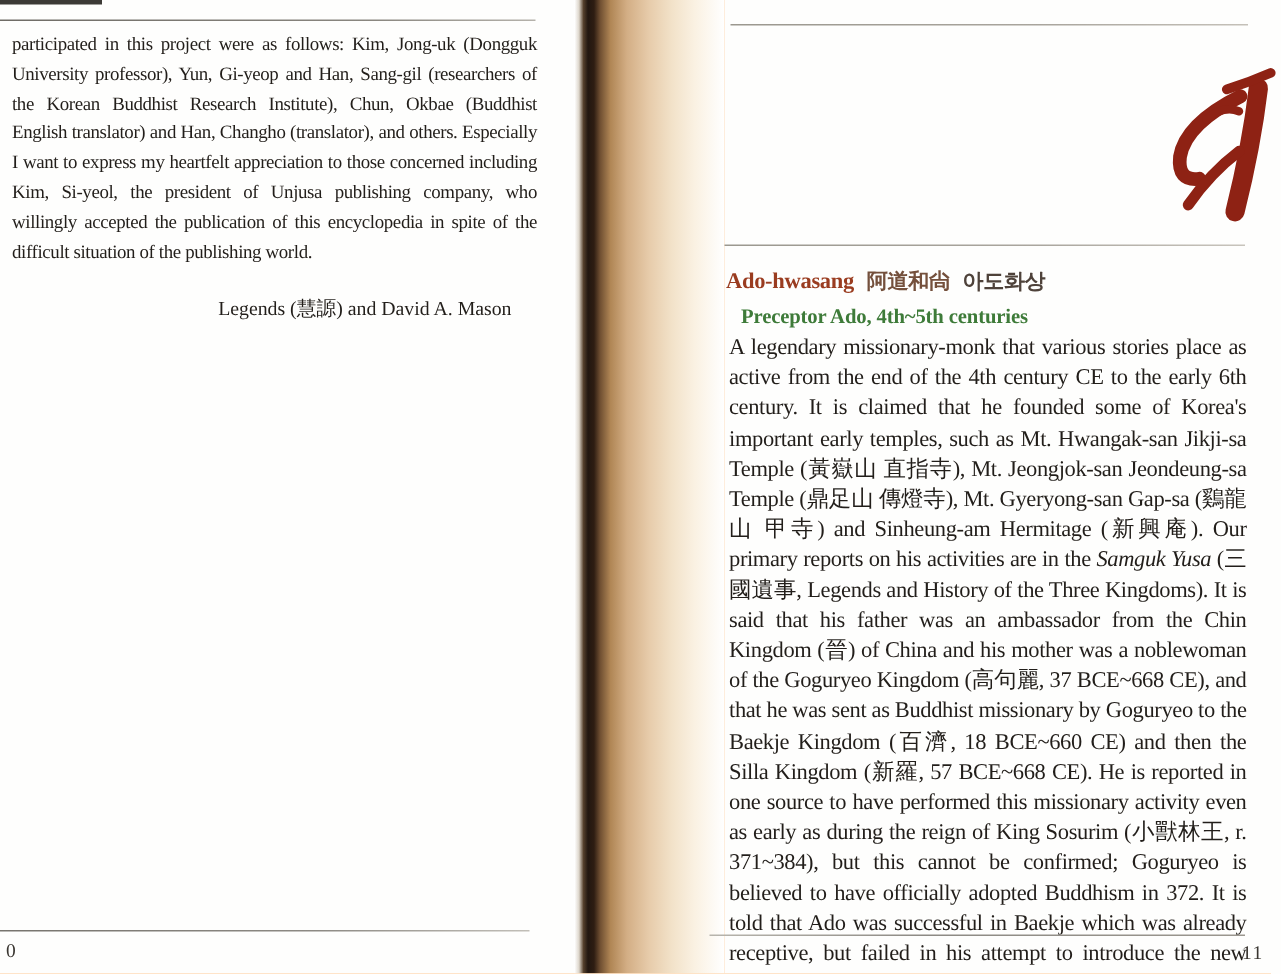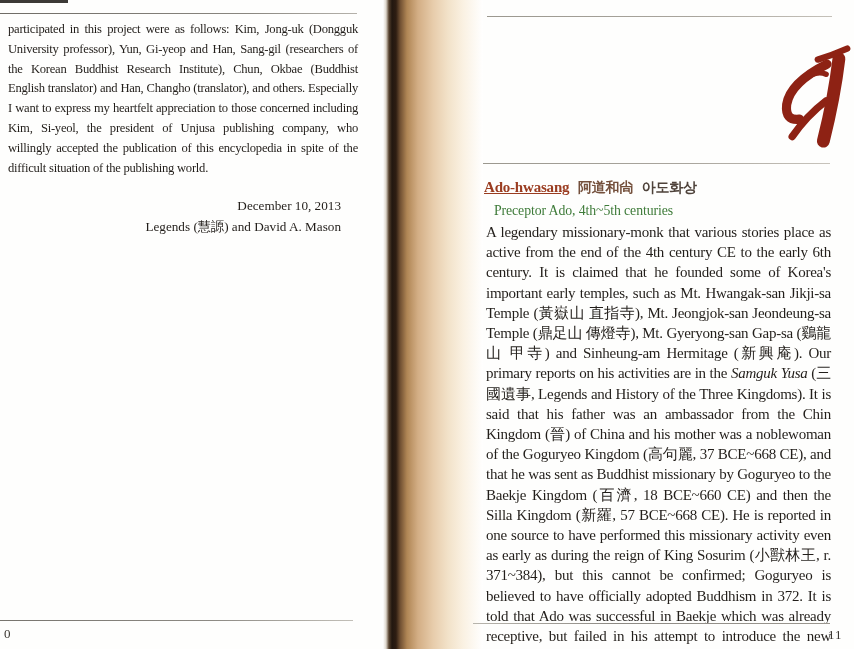--- a/index.html
+++ b/index.html
@@ -31,24 +31,24 @@
       #ffffff 0%,#ddd6cb 3%,#55402c 6%,#221710 9%,#2e1d12 13%,
       #6e4e31 17%,#b08655 24%,#d3ae85 35%,#e7ccab 50%,
       #f2e2c9 65%,#faf1e2 80%,#ffffff 100%);
   }
   
   .page-right{position:absolute;left:483px;top:0;width:371px;height:649px;background:#fefefd;}
   .rule-top-right{left:4px;top:16px;width:345px;background:linear-gradient(to right,#9b988f,#a9a59d 60%,#c5c1b9);}
   .dropcap{position:absolute;left:276px;top:44px;width:92px;height:110px;}
   .rule-mid-right{left:0;top:163px;width:347px;background:linear-gradient(to right,#9b988f,#aaa69e 60%,#c8c4bc);}
   .entry-title{position:absolute;left:1px;top:179px;margin:0;font-size:15px;font-weight:bold;letter-spacing:-0.2px;white-space:nowrap;}
-  .t-rom{color:#9a3c20;text-decoration:underline;}
+  .t-rom{color:#9a3c20;}
   .t-kor{color:#74503c;margin-left:5px;font-family:"DejaVu Sans",sans-serif;font-size:14px;}
   .t-han{color:#4e423a;margin-left:5px;font-family:"DejaVu Sans",sans-serif;font-size:14px;}
-  .entry-subtitle{position:absolute;left:11px;top:203px;margin:0;font-size:13.8px;font-weight:normal;color:#3e7b39;letter-spacing:-0.1px;}
+  .entry-subtitle{position:absolute;left:11px;top:203px;margin:0;font-size:13.8px;font-weight:bold;color:#3e7b39;letter-spacing:-0.1px;}
   .entry-body{
     position:absolute;left:3px;top:222px;width:345px;margin:0;
     font-size:15px;line-height:20.2px;letter-spacing:-0.25px;
     text-align:justify;color:#221e1a;
   }
   .entry-body em{font-style:italic;}
   .rule-bottom-right{left:-10px;top:623px;width:357px;background:linear-gradient(to right,#b8b5ad,#8d8a84 40%,#9b978f);}
   .pagenum-right{left:326px;top:627px;letter-spacing:1px;margin-left:19px;}
   
   .right-edge{position:absolute;right:0;top:0;width:10px;height:649px;
@@ -57,21 +57,20 @@
 </head>
 <body>
 
 <div class="stage">
 
   <section class="page-left">
     <div class="corner-mark"></div>
     <div class="rule rule-top-left"></div>
     <p class="ack">participated in this project were as follows: Kim, Jong-uk (Dongguk University professor), Yun, Gi-yeop and Han, Sang-gil (researchers of the Korean Buddhist Research Institute), Chun, Okbae (Buddhist English translator) and Han, Changho (translator), and others. Especially I want to express my heartfelt appreciation to those concerned including Kim, Si-yeol, the president of Unjusa publishing company, who willingly accepted the publication of this encyclopedia in spite of the difficult situation of the publishing world.</p>
     <div class="signoff">
-      <div>December 10, 2013</div>
       <div>Legends (慧謜) and David A. Mason</div>
     </div>
     <div class="rule rule-bottom-left"></div>
     <div class="pagenum pagenum-left">0</div>
   </section>
 
   <div class="gutter"></div>
 
   <section class="page-right">
     <div class="rule rule-top-right"></div>

